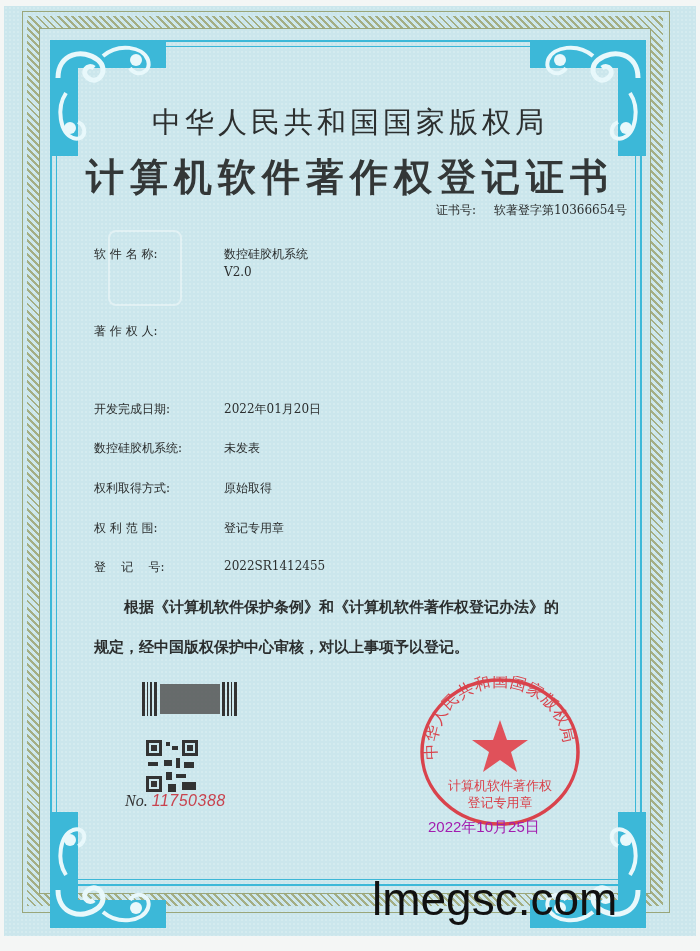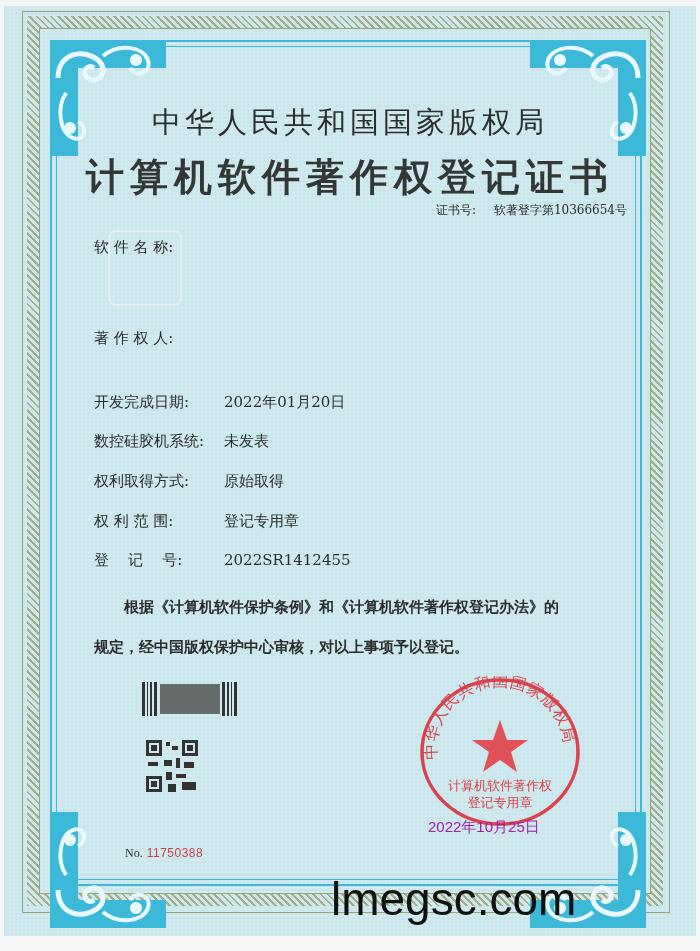--- a/index.html
+++ b/index.html
@@ -23,34 +23,34 @@
   .c-tl { left:48px; top:38px; }
   .c-tr { right:52px; top:38px; transform:scaleX(-1); }
   .c-bl { left:48px; top:810px; transform:scaleY(-1); }
   .c-br { right:52px; top:810px; transform:scale(-1,-1); }
 
   .title1 { position:absolute; top:103px; left:0; width:700px; text-align:center; font-size:29px; color:#2c2f2f; letter-spacing:4px; font-family:"DejaVu Sans", sans-serif; }
   .title2 { position:absolute; top:152px; left:0; width:700px; text-align:center; font-size:38px; font-weight:bold; color:#333737; letter-spacing:6px; }
   .certno { position:absolute; top:202px; left:436px; font-size:12px; color:#2b2e2e; font-weight:normal; }
   .certno span { margin-right:14px; }
 
-  .row { position:absolute; left:94px; font-size:15px; color:#2b2e2e; display:flex; }
+  .row { position:absolute; left:94px; font-size:12px; color:#2b2e2e; display:flex;margin-top:8px; }
   .row .lbl { width:130px; white-space:pre; }
   .row .val { }
   .wm-logo { position:absolute; left:108px; top:230px; width:70px; height:72px; border:2px solid rgba(255,255,255,0.4); border-radius:8px; }
 
   .para { position:absolute; left:94px; width:520px; font-size:15px; font-weight:bold; color:#2b2e2e; line-height:42px; }
   .barcode { position:absolute; left:142px; top:682px; width:98px; height:34px; }
   .qr { position:absolute; left:146px; top:740px; width:52px; height:52px; }
-  .no { position:absolute; left:125px; top:846px; font-size:12px; color:#333; font-family:"Liberation Serif", serif; }
+  .no { position:absolute; left:125px; top:792px; font-size:16px; color:#333; font-family:"Liberation Serif", serif;font-style:italic; }
   .no .num { color:#c8434e; font-family:"Liberation Sans", sans-serif; letter-spacing:0.5px; margin-left:4px; }
 
   .seal { position:absolute; left:418px; top:676px; width:164px; height:152px; }
   .issue-date { position:absolute; left:428px; top:818px; font-size:15px; color:#a21caf; font-family:"Liberation Sans", sans-serif; }
-  .watermark { position:absolute; left:331px; top:872px; font-size:46px; color:#111; font-family:"Liberation Sans", sans-serif; letter-spacing:0px; }
+  .watermark { position:absolute; left:372px; top:872px; font-size:46px; color:#111; font-family:"Liberation Sans", sans-serif; letter-spacing:0px; }
 </style>
 </head>
 <body>
 
 <div class="paper"></div>
 <div class="key-outer"></div>
 <div class="key-band"></div>
 <div class="key-inner"></div>
 <div class="cyan-frame"></div>
 <div class="cyan-frame2"></div>
@@ -100,22 +100,26 @@
 <div class="title2">计算机软件著作权登记证书</div>
 <div class="certno">
   <span>证书号:</span>
   <span>软著登字第10366654号</span>
 </div>
 
 <div class="wm-logo"></div>
 
 <div class="row" style="top:238px">
   <span class="lbl">软 件 名 称:</span>
+  <span class="val">
+    <span style="display:block">数控硅胶机系统</span>
+    <span style="display:block;margin-top:2px">V2.0</span>
+  </span>
 </div>
-<div class="row" style="top:329px">
+<div class="row" style="top:315px">
   <span class="lbl">著 作 权 人:</span>
 </div>
 <div class="row" style="top:393px">
   <span class="lbl">开发完成日期:</span>
   <span class="val">2022年01月20日</span>
 </div>
 <div class="row" style="top:432px">
   <span class="lbl">数控硅胶机系统:</span>
   <span class="val">未发表</span>
 </div>

